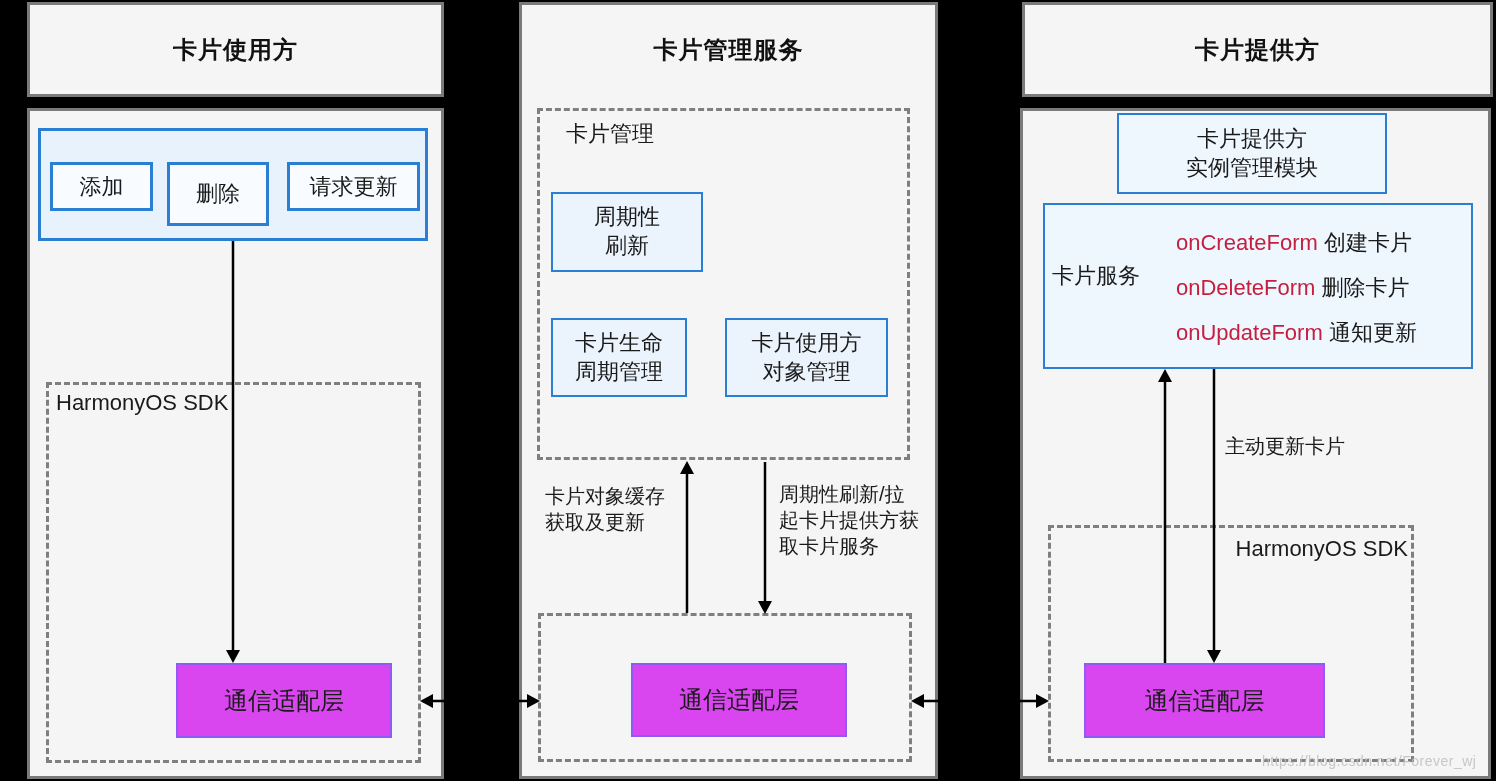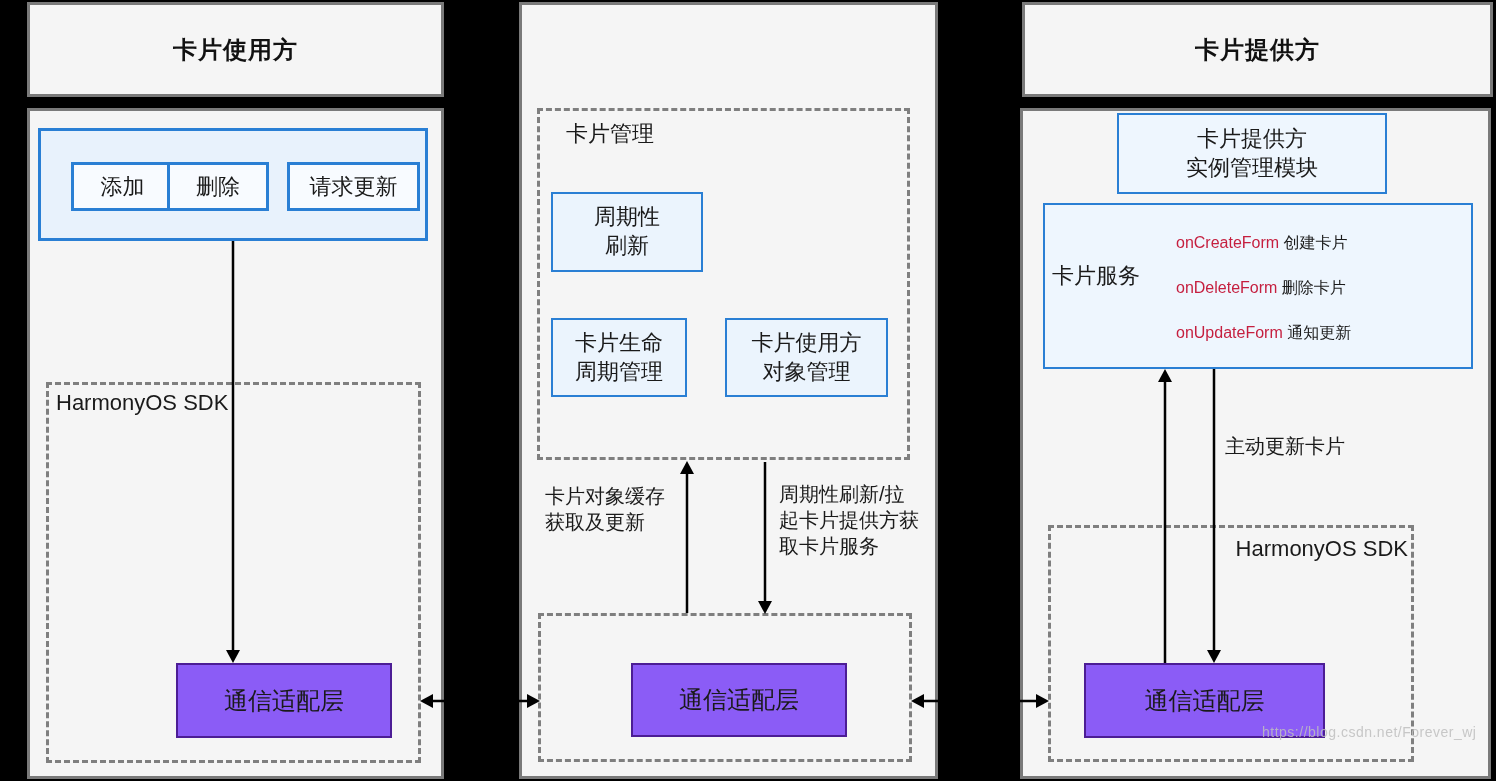--- a/index.html
+++ b/index.html
@@ -21,63 +21,66 @@
   .container-blue{background:#e8f2fc;border:3px solid #2a7fd4;z-index:2;}
   .action-btn{
     background:#f8fbff;border:3px solid #2a7fd4;z-index:3;
     display:flex;align-items:center;justify-content:center;
     font-size:22px;color:#1a1a1a;
   }
   .dashedbox{border:3px dashed #7f7f7f;z-index:2;background:transparent;}
   .sdk-label{font-size:22px;color:#1a1a1a;z-index:3;white-space:nowrap;}
   .group-label{font-size:22px;color:#1a1a1a;z-index:3;white-space:nowrap;}
   .commbox{
-    background:#8b5cf6;border:2px solid #4c1d95;z-index:2;
+    background:#d946ef;border:2px solid #8b5cf6;z-index:2;
     display:flex;align-items:center;justify-content:center;
     font-size:24px;color:#1a1a1a;
   }
   .arrow-label{font-size:20px;line-height:26px;color:#1a1a1a;z-index:3;}
-  .svc-row{font-size:16px;line-height:26px;white-space:nowrap;z-index:3;}
+  .svc-row{font-size:22px;line-height:26px;white-space:nowrap;z-index:3;}
   .svc-row .fn{color:#c51f3f;}
   .svc-row .desc{color:#1a1a1a;}
   .service-label{font-size:22px;color:#1a1a1a;z-index:3;white-space:nowrap;}
   .watermark{
     font-size:14px;color:rgba(190,190,190,0.85);z-index:6;white-space:nowrap;
     letter-spacing:0.5px;
   }
   svg.overlay{position:absolute;left:0;top:0;z-index:5;pointer-events:none;}
 </style>
 </head>
 <body>
 
 <div class="canvas">
 
   <div class="abs panel ptitle" style="left:27px;top:2px;width:417px;height:95px;">
     <span>卡片使用方</span>
   </div>
   <div class="abs panel" style="left:27px;top:108px;width:417px;height:671px;"></div>
 
   <div class="abs container-blue" style="left:38px;top:128px;width:390px;height:113px;"></div>
-  <div class="abs action-btn" style="left:50px;top:162px;width:103px;height:49px;margin-left:21px;">
+  <div class="abs action-btn" style="left:50px;top:162px;width:103px;height:49px;">
     <span>添加</span>
   </div>
-  <div class="abs action-btn" style="left:167px;top:162px;width:102px;height:49px;">
+  <div class="abs action-btn" style="left:167px;top:162px;width:102px;height:64px;">
     <span>删除</span>
   </div>
   <div class="abs action-btn" style="left:287px;top:162px;width:133px;height:49px;">
     <span>请求更新</span>
   </div>
 
   <div class="abs dashedbox" style="left:46px;top:382px;width:375px;height:381px;"></div>
   <div class="abs sdk-label" style="left:56px;top:390px;">HarmonyOS SDK</div>
   <div class="abs commbox" style="left:176px;top:663px;width:216px;height:75px;">
     <span>通信适配层</span>
   </div>
 
   <div class="abs panel" style="left:519px;top:2px;width:419px;height:777px;"></div>
+  <div class="abs ptitle" style="left:519px;top:26px;width:419px;height:48px;">
+    <span>卡片管理服务</span>
+  </div>
 
   <div class="abs dashedbox" style="left:537px;top:108px;width:373px;height:352px;"></div>
   <div class="abs group-label" style="left:566px;top:119px;">卡片管理</div>
 
   <div class="abs bluebox" style="left:551px;top:192px;width:152px;height:80px;">
     <div>周期性</div>
     <div>刷新</div>
   </div>
   <div class="abs bluebox" style="left:551px;top:318px;width:136px;height:79px;">
     <div>卡片生命</div>
@@ -129,21 +132,21 @@
   </div>
 
   <div class="abs arrow-label" style="left:1225px;top:433px;">主动更新卡片</div>
 
   <div class="abs dashedbox" style="left:1048px;top:525px;width:366px;height:237px;"></div>
   <div class="abs sdk-label" style="left:1228px;top:536px;width:180px;text-align:right;">HarmonyOS SDK</div>
   <div class="abs commbox" style="left:1084px;top:663px;width:241px;height:75px;">
     <span>通信适配层</span>
   </div>
 
-  <div class="abs watermark" style="left:1262px;top:724px;">https://blog.csdn.net/Forever_wj</div>
+  <div class="abs watermark" style="left:1262px;top:753px;">https://blog.csdn.net/Forever_wj</div>
 
   <svg class="overlay" width="1496" height="781" viewBox="0 0 1496 781">
 
     <g>
       <line x1="233" y1="241" x2="233" y2="651" stroke="#000" stroke-width="2.5"></line>
       <polygon points="226,650 240,650 233,663" fill="#000"></polygon>
     </g>
 
     <g>
       <line x1="687" y1="613" x2="687" y2="473" stroke="#000" stroke-width="2.5"></line>

